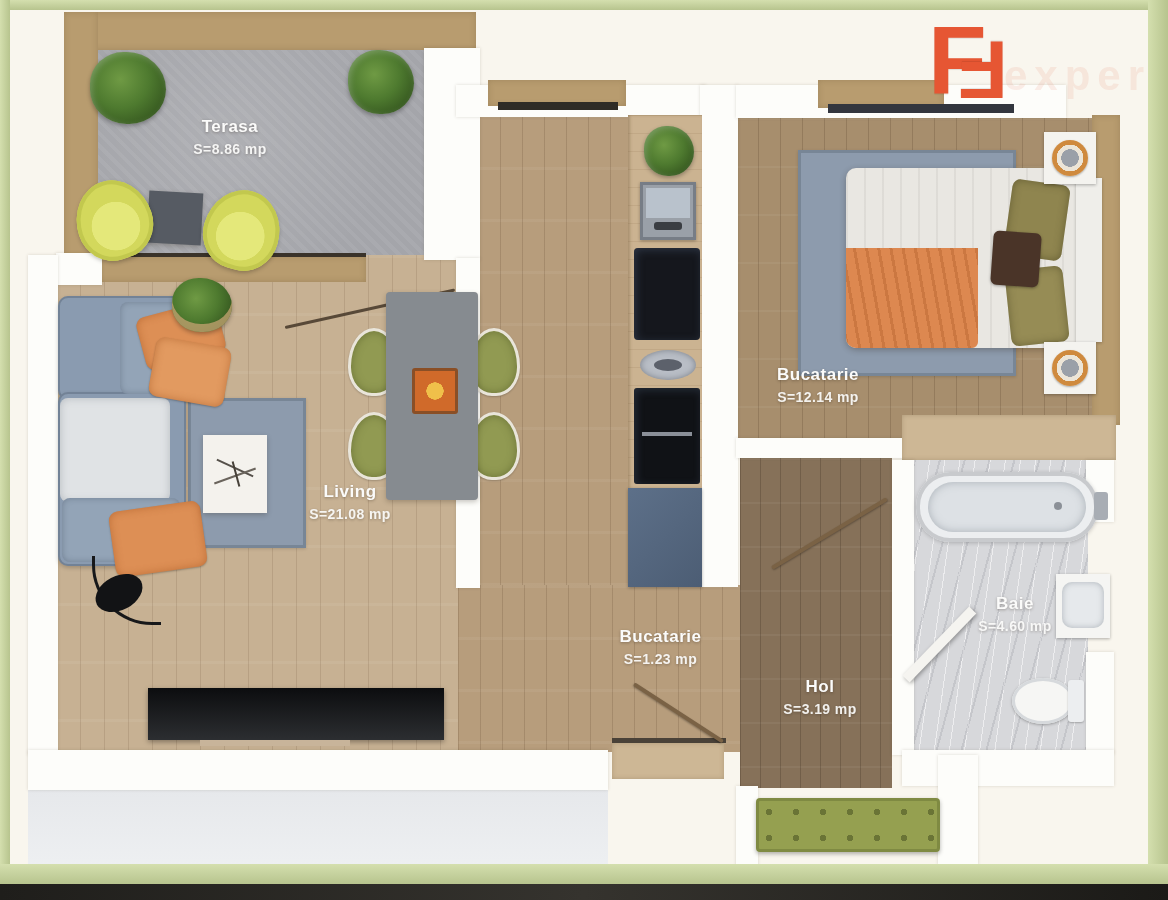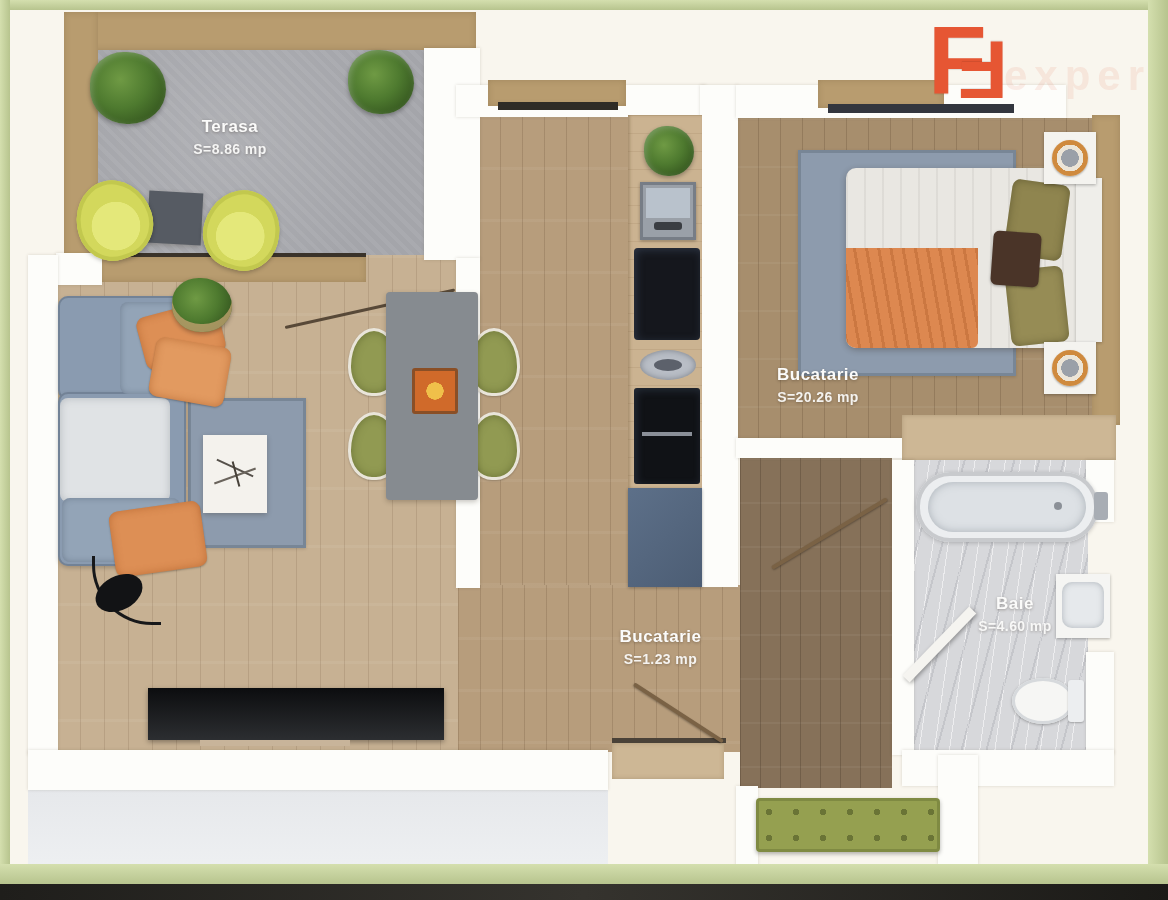--- a/index.html
+++ b/index.html
@@ -177,25 +177,33 @@
   <div class="abs" style="left:906px;top:674px;width:96px;height:10px;background:#f5f4f0;transform:rotate(-46deg);transform-origin:left center;box-shadow:0 2px 4px rgba(0,0,0,.35);"></div>
 
   <div class="abs" style="left:756px;top:798px;width:184px;height:54px;background:#95a050;background-image:radial-gradient(circle 3px at 13px 14px,#6a7436 98%,transparent),radial-gradient(circle 3px at 13px 40px,#6a7436 98%,transparent);background-size:27px 54px;border-radius:4px;box-shadow:inset 0 0 0 3px #7f8a42,0 2px 4px rgba(0,0,0,.3);"></div>
 
   <div class="abs room-label" style="left:150px;top:115px;width:160px;">
     <div class="rl-name">Terasa</div>
     <div class="rl-area">S=8.86 mp</div>
   </div>
   <div class="abs room-label" style="left:738px;top:363px;width:160px;">
     <div class="rl-name">Bucatarie</div>
-    <div class="rl-area">S=20.26 mp</div>
+    <div class="rl-area">S=12.14 mp</div>
+  </div>
+  <div class="abs room-label" style="left:270px;top:480px;width:160px;">
+    <div class="rl-name">Living</div>
+    <div class="rl-area">S=21.08 mp</div>
   </div>
   <div class="abs room-label" style="left:578px;top:625px;width:165px;">
     <div class="rl-name">Bucatarie</div>
     <div class="rl-area">S=1.23 mp</div>
+  </div>
+  <div class="abs room-label" style="left:740px;top:675px;width:160px;">
+    <div class="rl-name">Hol</div>
+    <div class="rl-area">S=3.19 mp</div>
   </div>
   <div class="abs room-label" style="left:935px;top:592px;width:160px;">
     <div class="rl-name">Baie</div>
     <div class="rl-area">S=4.60 mp</div>
   </div>
 
   <div class="abs logo-f" style="left:928px;top:22px;font-size:96px;">F</div>
   <div class="abs logo-f" style="left:958px;top:36px;font-size:82px;transform:rotate(180deg);">F</div>
   <div class="abs watermark" style="left:1004px;top:52px;">expert</div>
 

